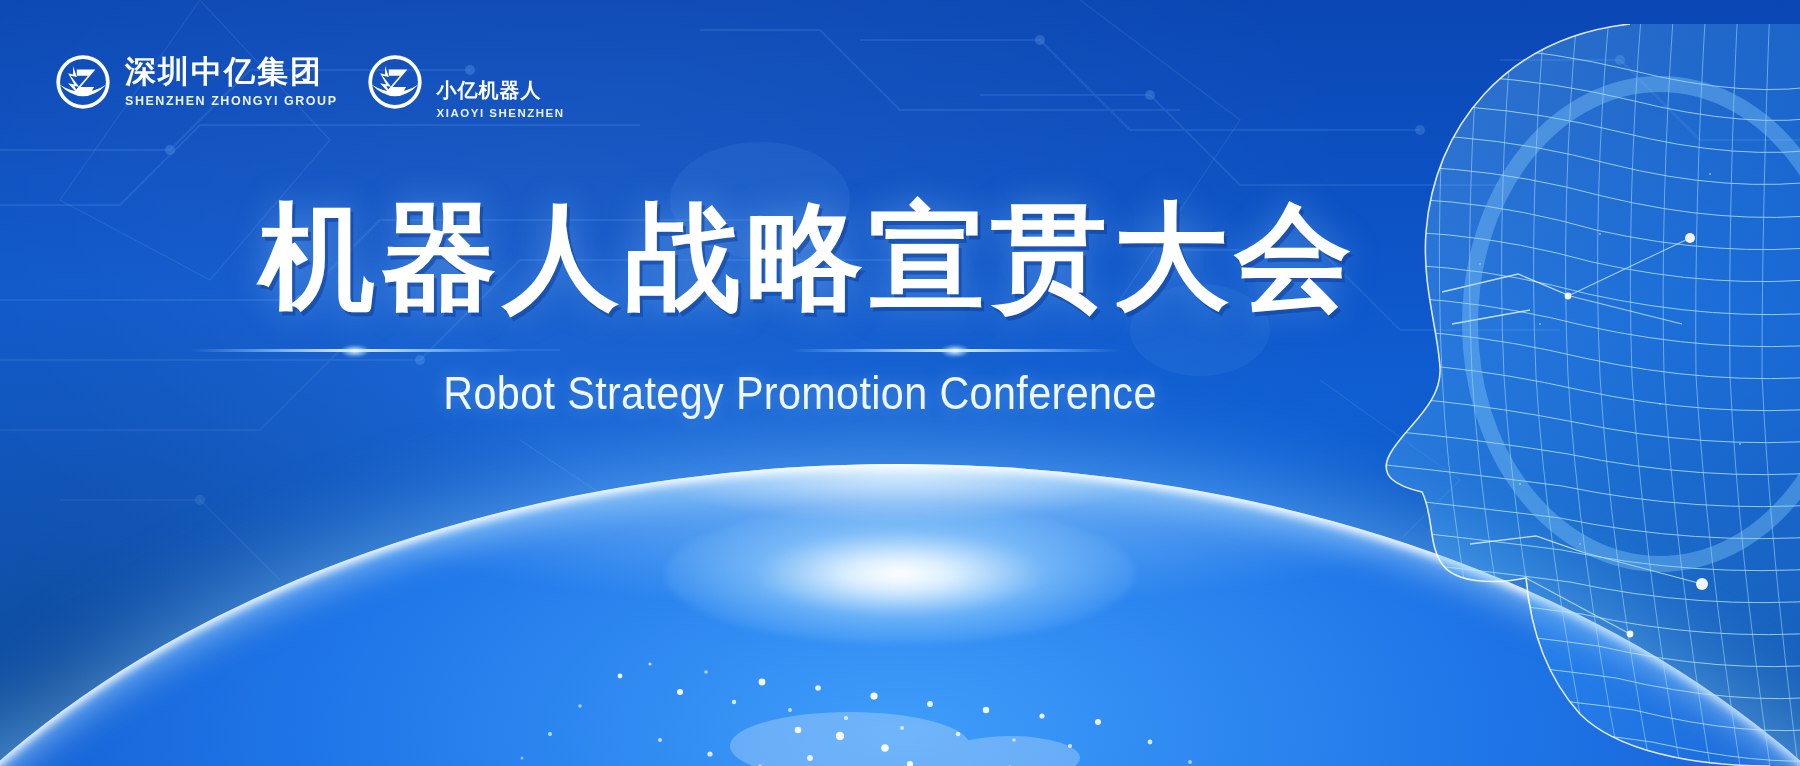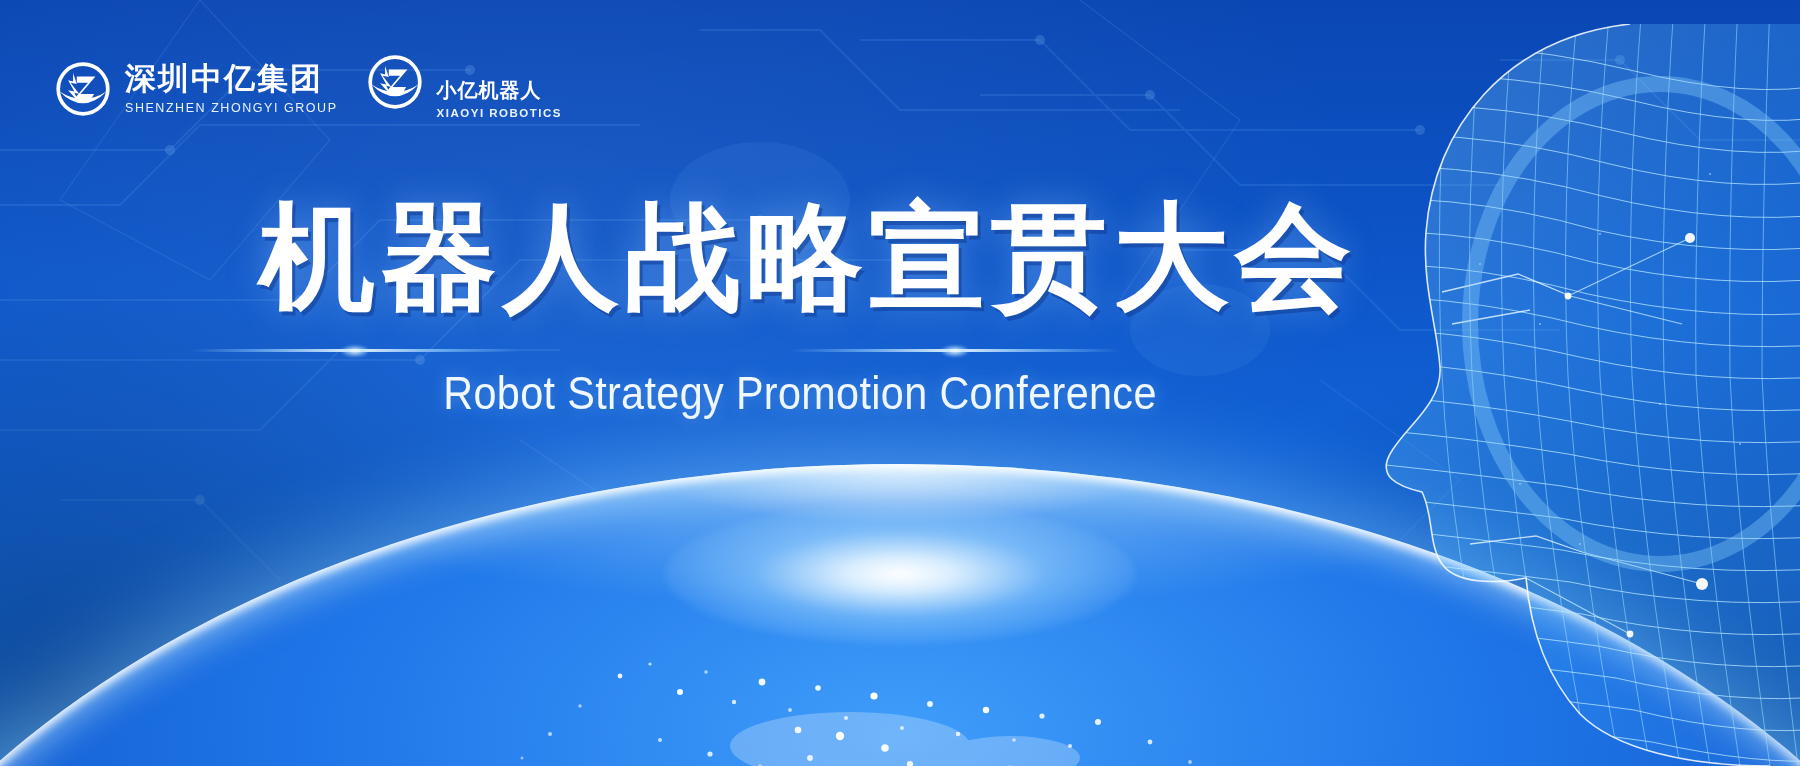--- a/index.html
+++ b/index.html
@@ -24,34 +24,34 @@
     position:absolute;inset:0;
     background:
       radial-gradient(ellipse 1200px 700px at 30% 30%, rgba(255,255,255,0.06) 0%, rgba(0,0,0,0) 70%),
       radial-gradient(ellipse 900px 600px at 4% 92%, rgba(2,28,82,0.55) 0%, rgba(0,0,0,0) 70%),
       radial-gradient(ellipse 900px 600px at 97% 95%, rgba(2,28,82,0.45) 0%, rgba(0,0,0,0) 70%);
   }
 
   
   .logo-row{
     position:absolute;left:52px;top:44px;
-    display:flex;align-items:flex-end;gap:26px;
+    display:flex;align-items:center;gap:26px;
   }
   .logo{display:flex;align-items:center;gap:11px;}
   .logo-mark{width:62px;height:62px;flex:0 0 62px;}
   .logo-txt{display:flex;flex-direction:column;justify-content:center;}
   .logo-cn{
     color:#fff;font-weight:700;letter-spacing:2px;line-height:1;
     font-family:"DejaVu Sans","Liberation Sans",sans-serif;
   }
   .logo-en{
     color:#eaf2ff;line-height:1;white-space:nowrap;
   }
   .lg1 .logo-cn{font-size:31px;}
-  .lg1 .logo-en{font-size:12.5px;letter-spacing:1.55px;margin-top:8px;font-weight:400;}
+  .lg1 .logo-en{font-size:12.5px;letter-spacing:1.55px;margin-top:8px;font-weight:700;}
   .lg2 .logo-cn{font-size:20px;letter-spacing:1px;margin-top:36px;}
   .lg2 .logo-en{font-size:11.5px;letter-spacing:1.5px;margin-top:8px;font-weight:700;}
 
   
   .title-wrap{
     position:absolute;left:16px;right:0;top:196px;
     display:flex;flex-direction:column;align-items:center;
   }
   .main-title{
     color:#ffffff;
@@ -214,21 +214,21 @@
     <div class="logo lg2">
       <svg class="logo-mark" viewBox="0 0 100 100">
         <circle cx="50" cy="50" r="40" fill="none" stroke="#ffffff" stroke-width="6"></circle>
         <path d="M16 56 Q50 96 84 56 Q50 74 16 56 Z" fill="#0d55c8"></path>
         <path d="M12 54 Q50 92 88 54 Q50 78 12 54 Z" fill="#ffffff"></path>
         <path d="M34 24 L40 42 L30 40 L44 58 L36 56 L44 72 L26 52 L36 54 L26 36 L34 38 Z" fill="#ffffff"></path>
         <path d="M40 30 L70 30 L46 58 L68 58 L62 68 L34 68 L58 40 L40 40 Z" fill="#ffffff"></path>
       </svg>
       <div class="logo-txt">
         <span class="logo-cn nosel">小亿机器人</span>
-        <span class="logo-en nosel">XIAOYI ROBOTICS</span>
+        <span class="logo-en nosel">XIAOYI SHENZHEN</span>
       </div>
     </div>
 
   </div>
 
   <div class="title-wrap">
     <div class="main-title nosel">机器人战略宣贯大会</div>
   </div>
 
   <div class="flares">

